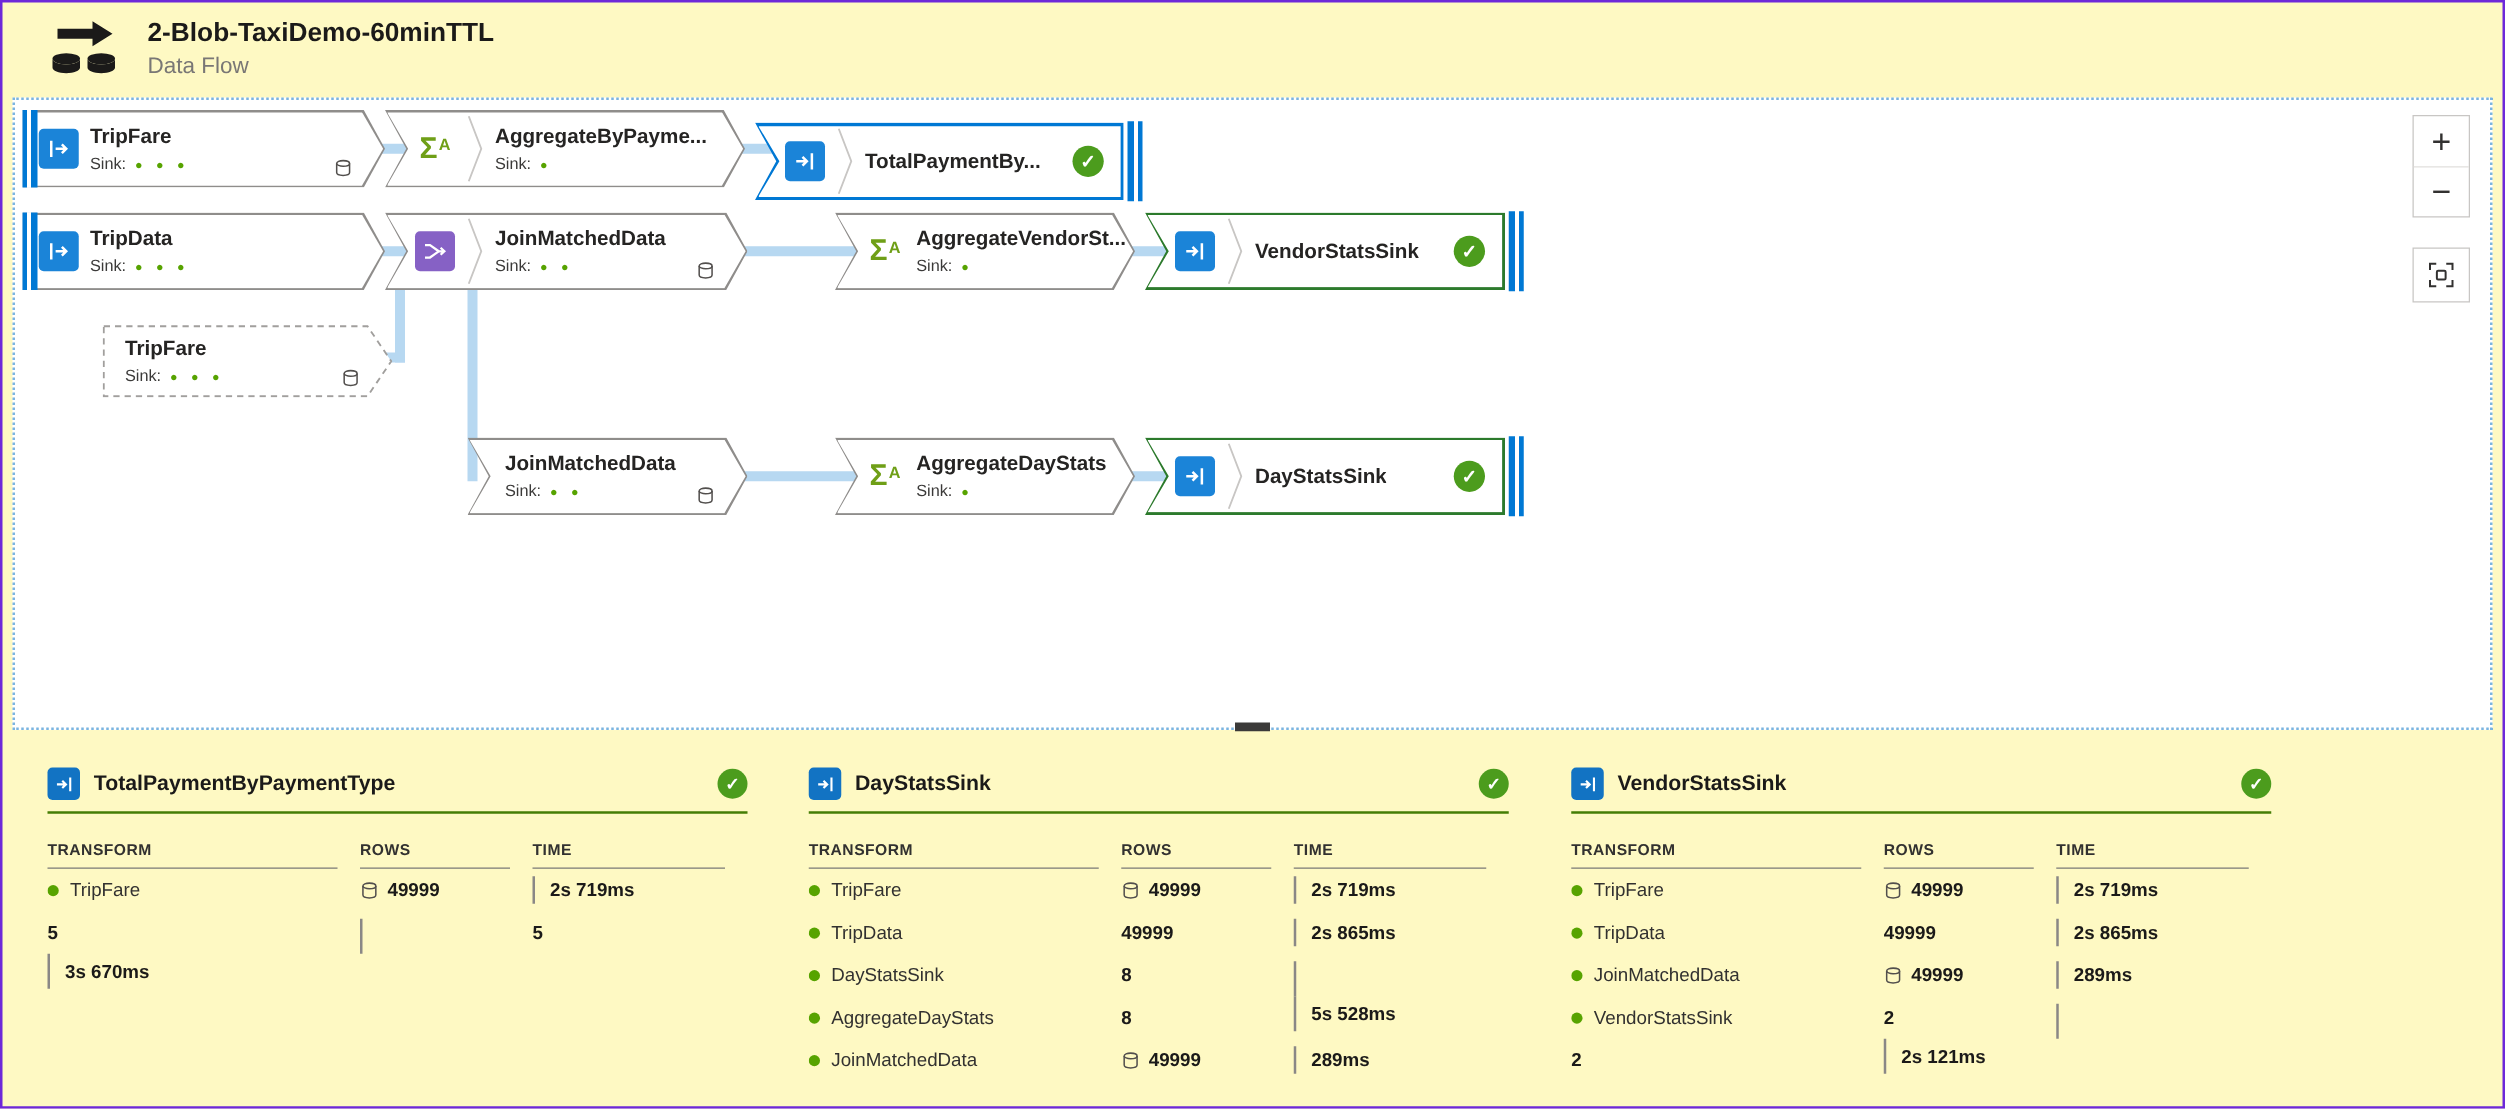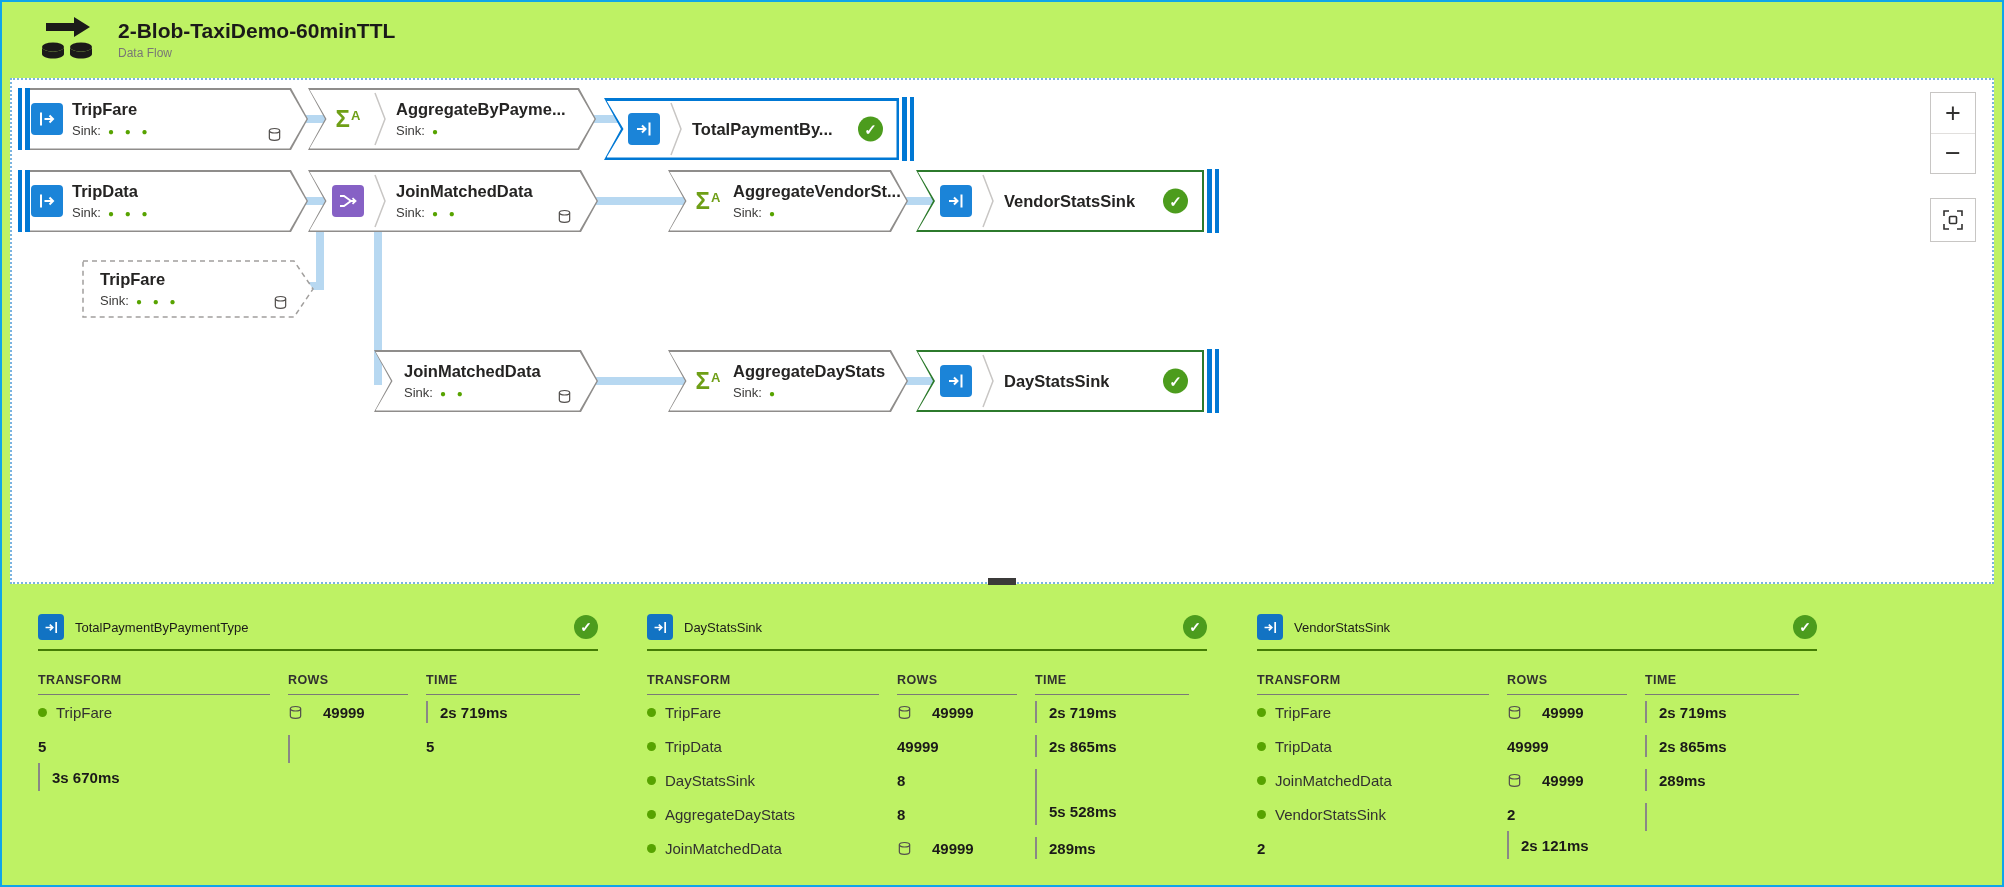--- a/index.html
+++ b/index.html
@@ -1,25 +1,25 @@
 <!DOCTYPE html>
 <html><head>
 <meta charset="utf-8">
 <style>
   *{box-sizing:border-box;margin:0;padding:0}
   html,body{width:2004px;height:887px}
   body{font-family:"Liberation Sans",sans-serif;background:#fff;color:#201f1e}
-  .frame{position:relative;width:2004px;height:887px;border:2px solid #0ea5e9;background:#bef264;overflow:hidden}
+  .frame{position:relative;width:2004px;height:887px;border:2px solid #6d28d9;background:#fef9c3;overflow:hidden}
 
   
   .hdr{position:absolute;top:0;left:0;right:0;height:74px;display:flex;align-items:center;padding:0 40px 0 36px;gap:20px}
   .hdr-icon{width:60px;height:46px;flex:0 0 auto}
   .hdr-text{display:flex;flex-direction:column;gap:3px}
   .hdr-title{font-size:21px;font-weight:700;color:#1b1a19}
-  .hdr-sub{font-size:12px;color:#797775}
+  .hdr-sub{font-size:18px;color:#797775}
   .hdr-right{margin-left:auto;display:flex;align-items:center;gap:46px}
   .transforms{font-size:15px;color:#323130}
   .transforms b{font-weight:700;margin-left:4px}
   .close{font-size:32px;line-height:1;color:#323130;cursor:pointer;padding:0 4px}
 
   
   .canvas{position:absolute;left:8px;right:8px;top:76px;height:506px;border:2px dotted #7ab4e0;background:#fff}
   .conn{position:absolute;background:#b7d8f1;z-index:0}
   .node{position:absolute;height:62px;z-index:1}
   .chev-bg,.chev-fg{position:absolute}
@@ -63,30 +63,30 @@
   .fitbox{position:absolute;right:16px;top:118px;width:46px;height:44px;background:#fff;border:1px solid #c8c6c4;
           display:flex;align-items:center;justify-content:center;cursor:pointer;z-index:5}
 
   .splitter{position:absolute;left:50%;top:576px;transform:translateX(-50%);width:28px;height:7px;background:#3b3a39;z-index:6;cursor:row-resize}
 
   
   .tbl{position:absolute;top:612px;width:560px}
   .t1{left:36px}.t2{left:645px}.t3{left:1255px}
   .t-head{display:flex;align-items:center;gap:11px;padding-bottom:9px}
   .t-sicon{width:26px;height:26px;background:#1273c3;border-radius:4px;display:flex;align-items:center;justify-content:center;flex:0 0 auto}
-  .t-title{font-size:13px;font-weight:400;color:#1b1a19;white-space:nowrap}
+  .t-title{font-size:17px;font-weight:700;color:#1b1a19;white-space:nowrap}
   .t-badge{margin-left:auto;width:24px;height:24px;border-radius:50%;background:#4c9c1d;color:#fff;
            display:flex;align-items:center;justify-content:center;font-size:14px;font-weight:700}
   .t-rule{height:2px;background:#447d05;margin-bottom:10px}
   .t-grid{display:grid;grid-template-columns:250px 138px 172px;grid-auto-rows:34px}
   .th{font-size:12.5px;font-weight:700;color:#323130;letter-spacing:.4px;align-self:end;padding-bottom:7px;
       border-bottom:1px solid #7a7977;margin-right:18px}
   .cell-name{display:flex;align-items:center;gap:9px;font-size:15px;color:#323130;white-space:nowrap;overflow:hidden}
   .bdot{width:9px;height:9px;border-radius:50%;background:#57a300;flex:0 0 auto}
-  .cell-rows{display:flex;align-items:center;gap:20px;font-size:15px;font-weight:700;color:#1b1a19}
+  .cell-rows{display:flex;align-items:center;gap:7px;font-size:15px;font-weight:700;color:#1b1a19}
   .cell-time{border-left:2px solid #8a8886;display:flex;align-items:center;padding-left:12px;font-size:15px;font-weight:700;color:#1b1a19}
   .bs{margin-top:6px}.be{margin-bottom:6px}
 </style>
 </head>
 <body>
 
 <div class="frame">
 
   <div class="hdr">
     <svg class="hdr-icon" viewBox="0 0 60 46">

